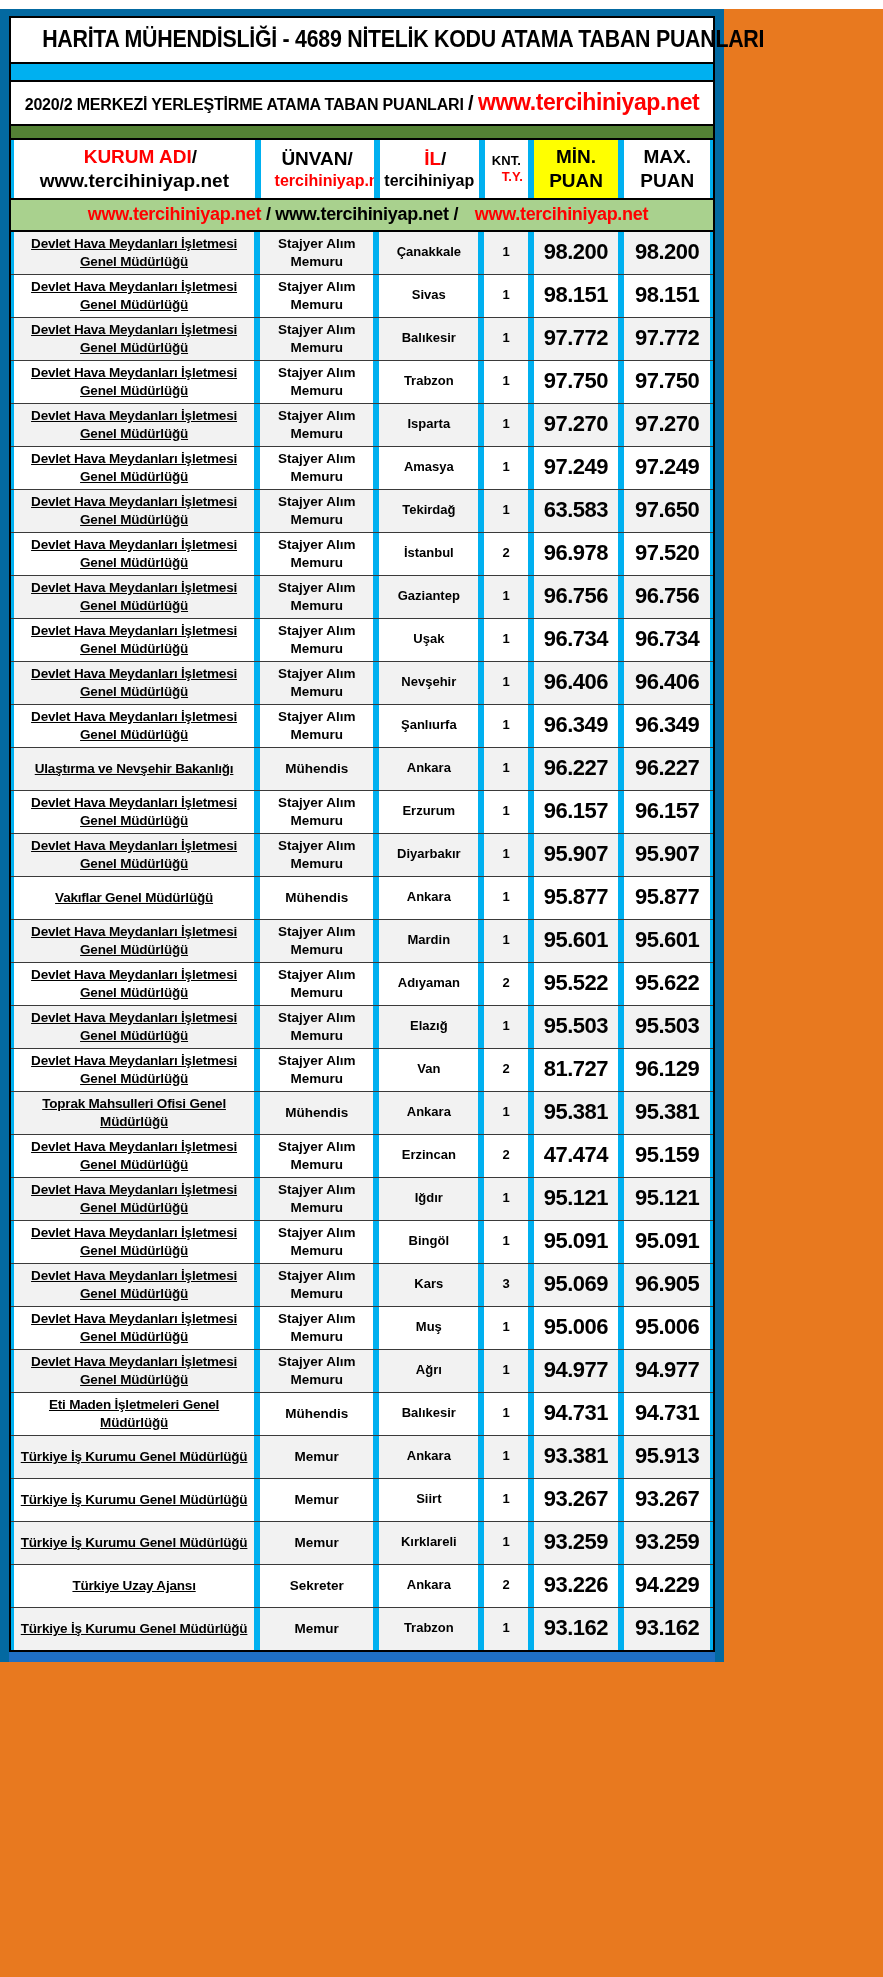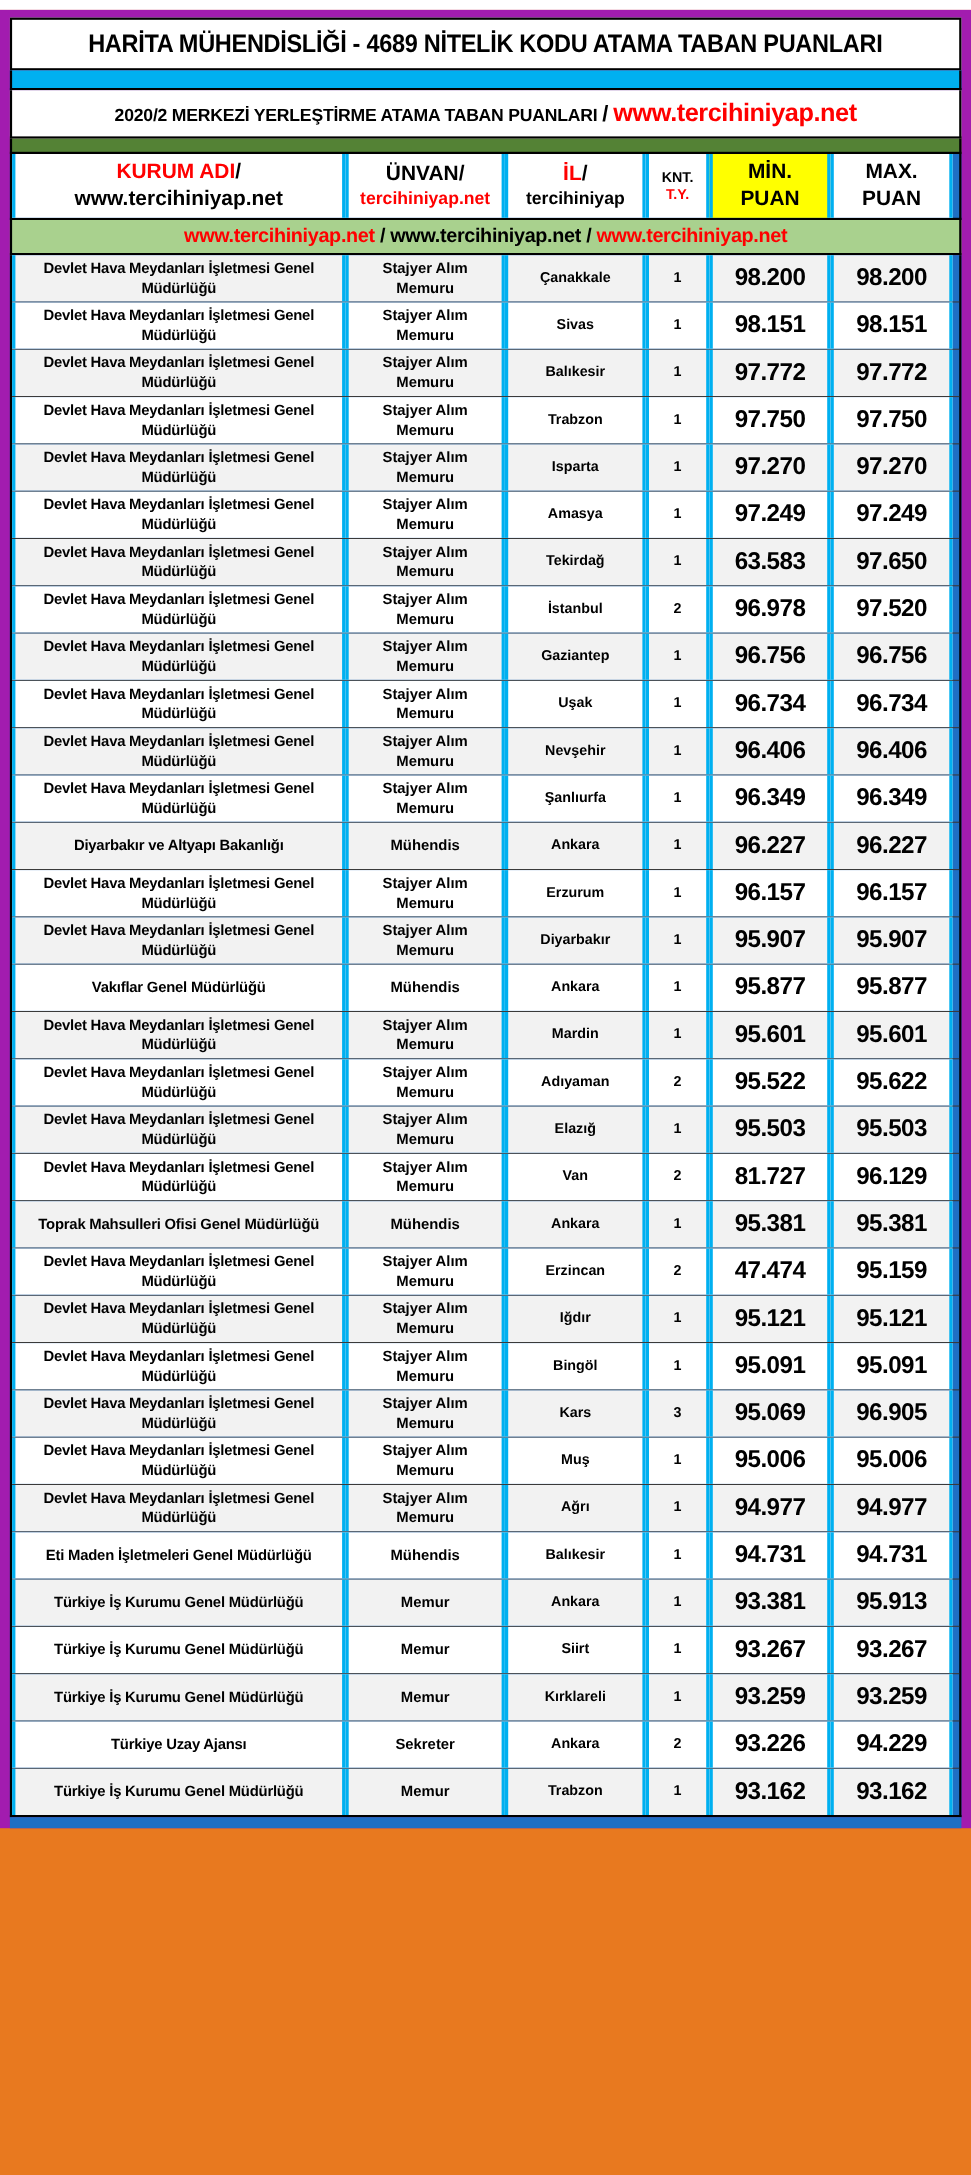--- a/index.html
+++ b/index.html
@@ -12,25 +12,25 @@
     width: 883px;
   }
   #page {
     width: 883px;
     min-height: 1977px;
     background: #e8791f;
     box-sizing: border-box;
     position: relative;
   }
   .blue-frame {
-    background: #a21caf;
+    background: #0369a1;
     padding: 7px 9px 0 9px;
     margin-top: 9px;
     box-sizing: border-box;
-    width: 883px;
+    width: 724px;
   }
   
   .title-bar {
     background: #ffffff;
     border: 2px solid #000000;
     text-align: center;
     padding: 8px 4px 9px 4px;
     box-sizing: border-box;
   }
   .title-bar .title-text {
@@ -98,21 +98,21 @@
     box-sizing: border-box;
     display: flex;
     flex-direction: column;
     justify-content: center;
     line-height: 1.25;
     overflow: hidden;
   }
   .col-head .hcell.yellow { background: #ffff00; }
   .hl1 { font-size: 19px; font-weight: bold; color: #000; white-space: nowrap; }
   .hl2 { font-size: 19px; font-weight: bold; color: #000; white-space: nowrap; }
-  .red { color: #ff0000; }
+  .red { color: #ff0000; margin-left: 12px; }
   .blk { color: #000000; }
   .hsm1 { font-size: 16px; font-weight: bold; white-space: nowrap; }
   .hsm2 { font-size: 13px; font-weight: bold; white-space: nowrap; }
   
   .w-kurum  { width: 303px; }
   .w-unvan  { width: 145px; }
   .w-il     { width: 128px; }
   .w-knt    { width: 58px; }
   .w-min    { width: 110px; }
   .w-max    { width: 111px; }
@@ -150,21 +150,21 @@
     box-sizing: border-box;
     display: flex;
     align-items: center;
     justify-content: center;
     text-align: center;
     min-height: 42px;
     padding: 3px 3px;
     line-height: 1.28;
     overflow: hidden;
   }
-  .c-kurum { font-size: 13.5px; font-weight: bold; color: #000; letter-spacing: -0.2px; }
+  .c-kurum { font-size: 13.5px; font-weight: bold; color: #000; letter-spacing: -0.2px; text-decoration: underline; }
   .c-unvan { font-size: 13.5px; font-weight: bold; color: #000; }
   .c-il    { font-size: 13px; font-weight: bold; color: #000; }
   .c-knt   { font-size: 13px;  font-weight: bold; color: #000; }
   .c-num   { font-size: 22px;  font-weight: bold; color: #000; letter-spacing: -0.5px; white-space: nowrap; }
   .bottom-pad { height: 10px; background: #1f6fc4; }
 </style>
 </head>
 <body>
 
 <div id="page">
@@ -451,21 +451,21 @@
           </div>
           <div class="cell w-min">
             <span class="c-num">96.349</span>
           </div>
           <div class="cell w-max">
             <span class="c-num">96.349</span>
           </div>
         </div>
         <div class="row alt">
           <div class="cell w-kurum">
-            <span class="c-kurum">Diyarbakır ve Altyapı Bakanlığı</span>
+            <span class="c-kurum">Ulaştırma ve Nevşehir Bakanlığı</span>
           </div>
           <div class="cell w-unvan">
             <span class="c-unvan">Mühendis</span>
           </div>
           <div class="cell w-il">
             <span class="c-il">Ankara</span>
           </div>
           <div class="cell w-knt">
             <span class="c-knt">1</span>
           </div>

